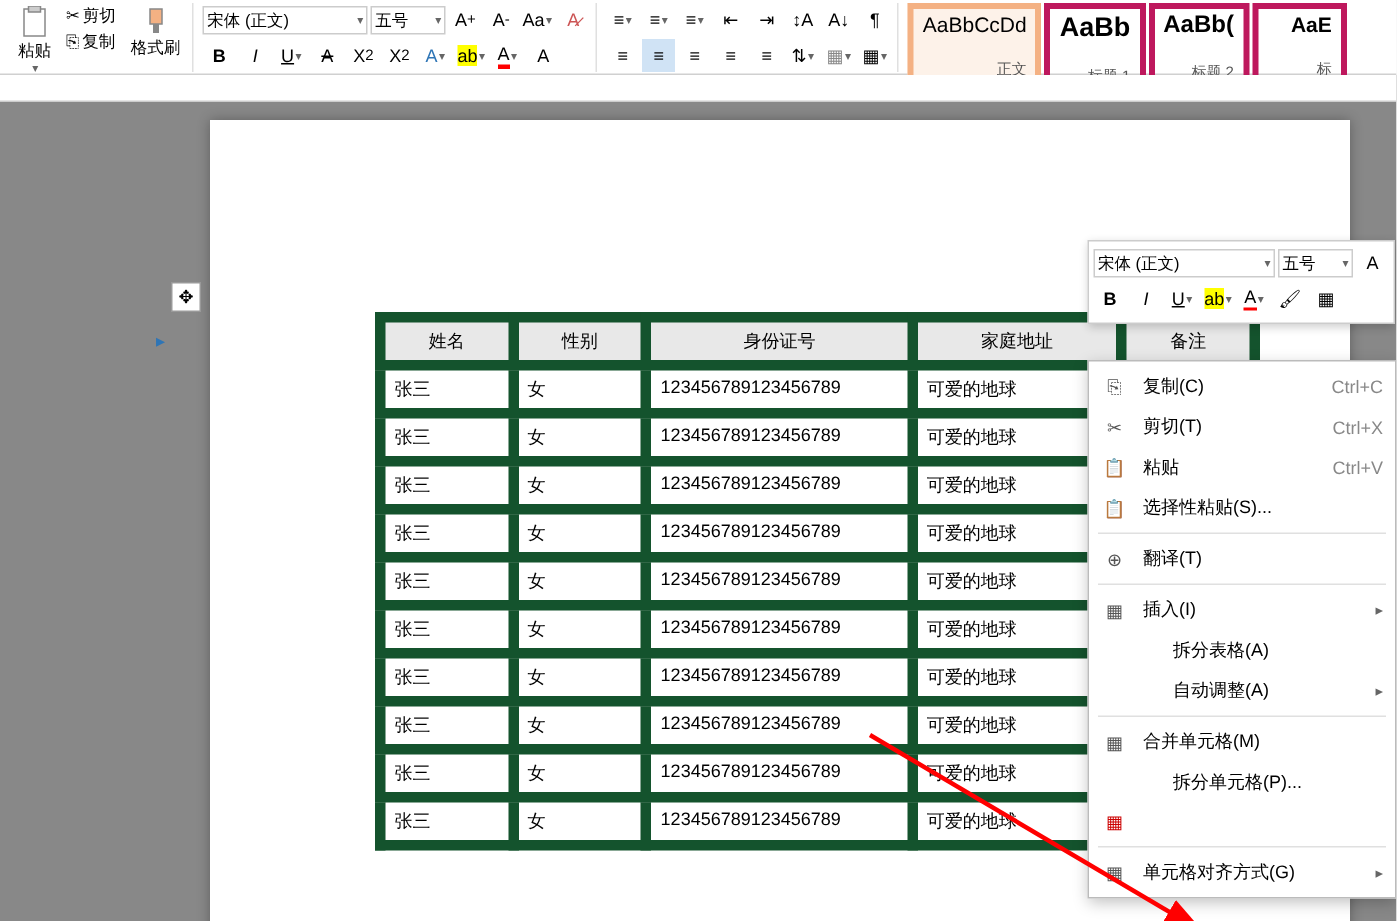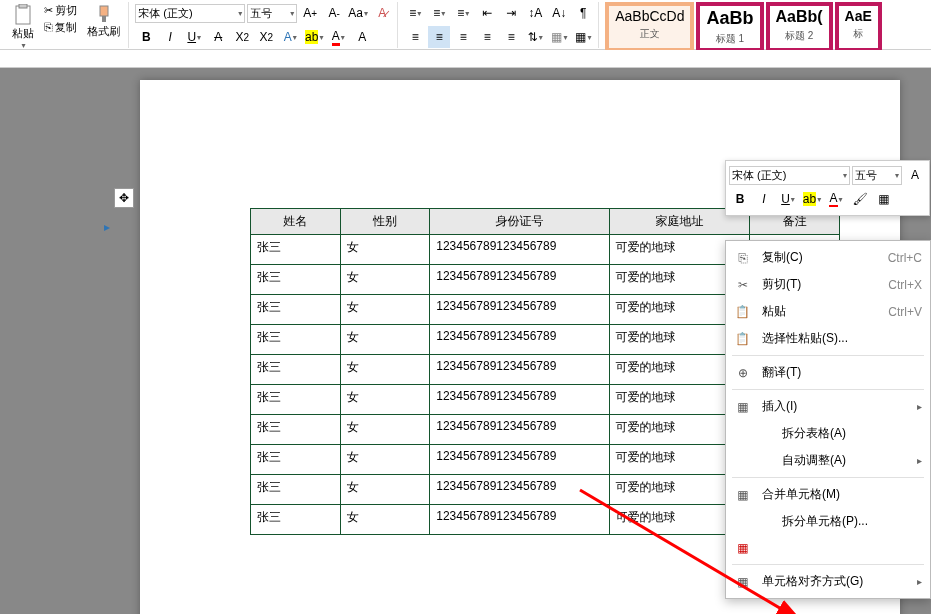--- a/index.html
+++ b/index.html
@@ -12,32 +12,32 @@
 .btn-large { display: flex; flex-direction: column; align-items: center; cursor: pointer; padding: 2px 4px; font-size: 11px; }
 .btn-small { display: flex; align-items: center; cursor: pointer; padding: 1px 4px; font-size: 11px; gap: 2px; }
 .btn-row { display: flex; gap: 2px; align-items: center; }
 .btn-row .tb-btn { width: 22px; height: 22px; display: flex; align-items: center; justify-content: center; cursor: pointer; border: 1px solid transparent; }
 .dd { font-size: 8px; color: #666; margin-left: 1px; }
 .font-sel { border: 1px solid #ccc; font-size: 11px; padding: 1px 2px; background: #fff; display: flex; align-items: center; justify-content: space-between; }
 .font-sel .dd { margin-left: auto; }
 .style-box { border: 4px solid #be185d; padding: 2px 6px; text-align: center; cursor: pointer; min-width: 54px; }
 .style-box.active { border-color: #f4b183; background: #fdf2e9; }
 .style-name { font-size: 14px; }
-.style-lbl { font-size: 10px; color: #555; margin-top: 3px; }
+.style-lbl { font-size: 10px; color: #555; margin-top: 15px; text-align: right; }
 
 
 .doc-area { background: #888; position: absolute; top: 50px; left: 0; right: 0; bottom: 0; overflow: hidden; }
 .ruler { background: #fff; height: 18px; position: absolute; top: 0; left: 0; right: 0; border-bottom: 1px solid #ccc; }
 .page { background: #fff; position: absolute; top: 30px; left: 140px; width: 760px; height: 900px; box-shadow: 0 0 8px rgba(0,0,0,0.3); }
 .table-handle { position: absolute; left: -26px; top: 108px; width: 20px; height: 20px; border: 1px solid #999; background: #fff; display: flex; align-items: center; justify-content: center; cursor: move; font-size: 12px; }
 .comment-icon { position: absolute; left: -36px; top: 140px; color: #2e75b6; font-size: 12px; }
 
 
 .data-table { border-collapse: collapse; position: absolute; top: 128px; left: 110px; width: 590px; }
-.data-table th, .data-table td { border: 1px solid #14532d; padding: 4px 6px; font-size: 12px; text-align: left; height: 20px; }
+.data-table th, .data-table td { border: 7px solid #14532d; padding: 4px 6px; font-size: 12px; text-align: left; height: 20px; }
 .data-table th { background: #e8e8e8; text-align: center; font-weight: normal; }
 .data-table td { height: 30px; vertical-align: top; }
 .data-table .c1 { width: 70px; }
 .data-table .c2 { width: 70px; }
 .data-table .c3 { width: 140px; }
 .data-table .c4 { width: 110px; }
 .data-table .c5 { width: 70px; }
 
 
 .mini-toolbar { position: absolute; top: 110px; left: 725px; background: #fff; border: 1px solid #ccc; box-shadow: 0 2px 6px rgba(0,0,0,0.2); padding: 3px; width: 205px; }
@@ -177,21 +177,21 @@
         </div>
       <div class="style-box">
           <div class="style-name" style="font-weight:bold;font-size:18px;">AaBb</div>
           <div class="style-lbl">标题 1</div>
         </div>
       <div class="style-box">
           <div class="style-name" style="font-weight:bold;font-size:16px;">AaBb(</div>
           <div class="style-lbl">标题 2</div>
         </div>
       <div class="style-box" style="min-width:20px;">
-          <div class="style-name" style="font-weight:bold;">AaE</div>
+          <div class="style-name" style="font-weight:bold;margin-left:16px;">AaE</div>
           <div class="style-lbl">标</div>
         </div>
     </div>
   </div>
 </div>
 
 <div class="doc-area">
   <div class="ruler"></div>
   <div class="page">
     <div class="table-handle">✥</div>

